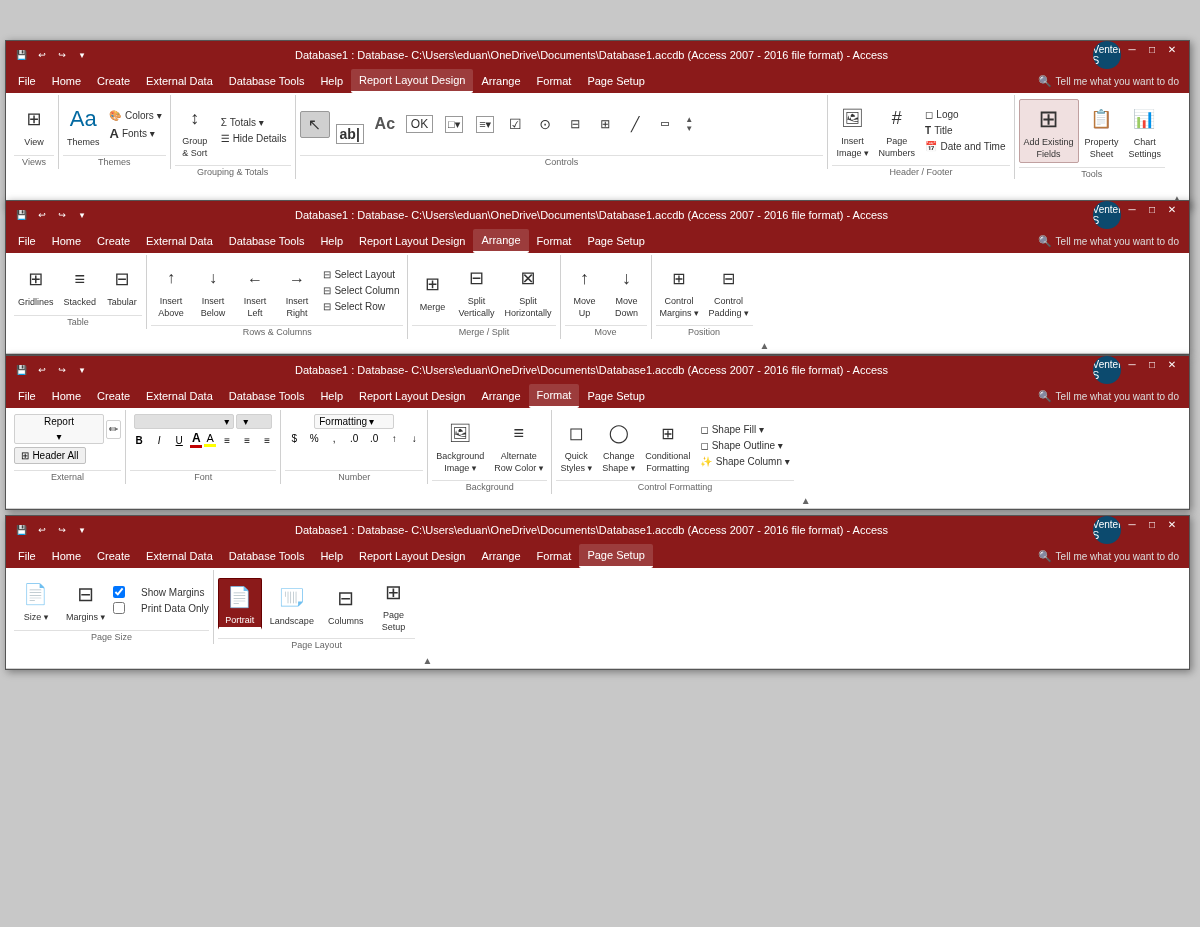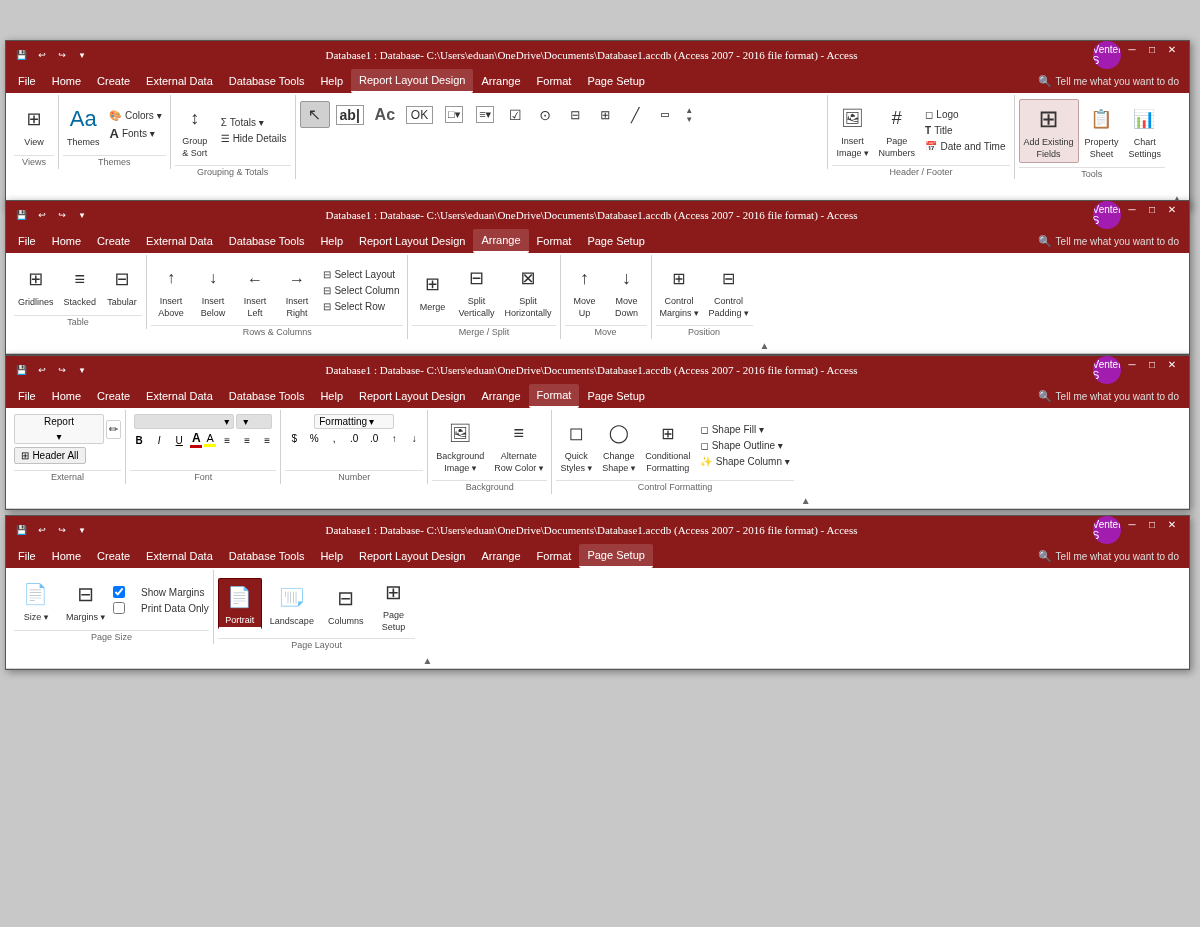--- a/index.html
+++ b/index.html
@@ -28,21 +28,20 @@
       padding: 0 8px;
       font-size: 11px;
     }
     .title-bar .title-text {
       flex: 1;
       text-align: center;
       font-size: 11px;
       white-space: nowrap;
       overflow: hidden;
       text-overflow: ellipsis;
-      font-family: Liberation Serif, serif;
     }
     .title-bar .win-controls {
       display: flex;
       gap: 2px;
     }
     .title-bar .win-btn {
       width: 18px;
       height: 16px;
       background: transparent;
       border: none;
@@ -136,21 +135,21 @@
       font-size: 10px;
       color: #333;
       white-space: nowrap;
     }
 
     
     .user-avatar {
       width: 28px;
       height: 28px;
       border-radius: 50%;
-      background: #a21caf;
+      background: #0c4a6e;
       display: flex;
       align-items: center;
       justify-content: center;
       color: #fff;
       font-size: 10px;
       overflow: hidden;
     }
 
     
     #window1 {
@@ -386,21 +385,21 @@
       </div>
       <div class="ribbon-group-label">Grouping &amp; Totals</div>
     </div>
 
     <div class="ribbon-group" style="flex:1;">
       <div class="ribbon-group-content" style="align-items:flex-start;flex-direction:column;">
         <div style="display:flex;gap:2px;align-items:center;padding:2px 0;">
           <div class="ribbon-btn" style="background:#d0d0d0;border:1px solid #999;min-width:30px;">
             <div style="font-size:16px;">↖</div>
           </div>
-          <div class="ribbon-btn" style="min-width:30px;">
+          <div class="ribbon-btn" style="min-width:30px;margin-top:20px;">
             <div style="font-size:14px;font-weight:bold;border:1px solid #999;padding:1px 3px;">ab|</div>
           </div>
           <div class="ribbon-btn" style="min-width:30px;">
             <div style="font-size:16px;font-weight:bold;color:#555;">Ac</div>
           </div>
           <div class="ribbon-btn" style="min-width:30px;">
             <div style="font-size:12px;border:1px solid #999;padding:1px 4px;">OK</div>
           </div>
           <div class="ribbon-btn" style="min-width:30px;">
             <div style="font-size:11px;border:1px solid #999;padding:1px 2px;display:flex;align-items:center;">□▾</div>
@@ -425,20 +424,21 @@
           </div>
           <div class="ribbon-btn" style="min-width:28px;">
             <div style="font-size:14px;border:1px solid #666;padding:1px 3px;"> </div>
           </div>
           <div style="display:flex;flex-direction:column;align-items:center;justify-content:center;width:16px;cursor:pointer;">
             <span style="font-size:8px;color:#555;">▲</span>
             <span style="font-size:8px;color:#555;">▼</span>
           </div>
         </div>
       </div>
+      <div class="ribbon-group-label">Controls</div>
     </div>
 
     <div class="ribbon-group">
       <div class="ribbon-group-content">
         <div class="ribbon-btn">
           <div class="ribbon-icon">🖼</div>
           <span>Insert</span>
           <span>Image ▾</span>
         </div>
         <div class="ribbon-btn">

